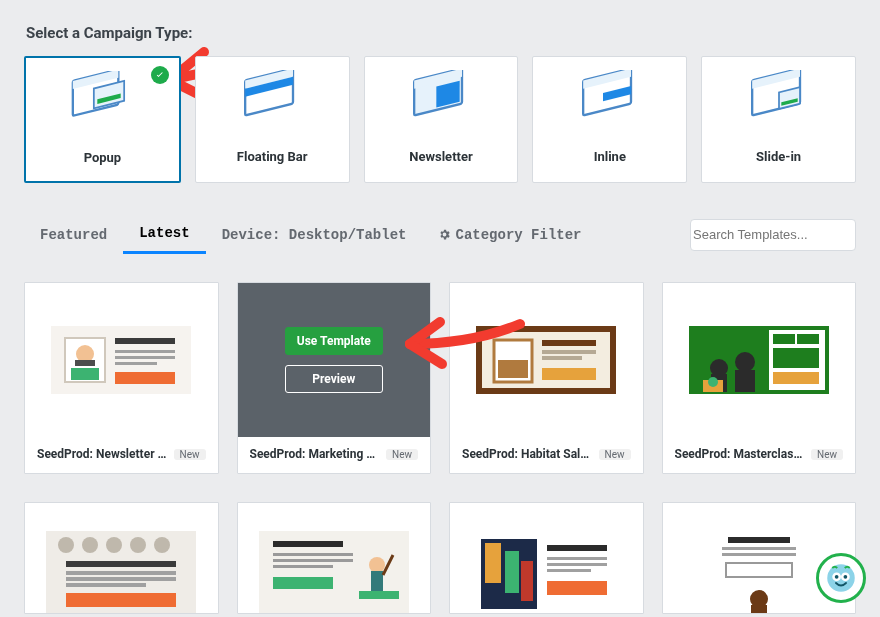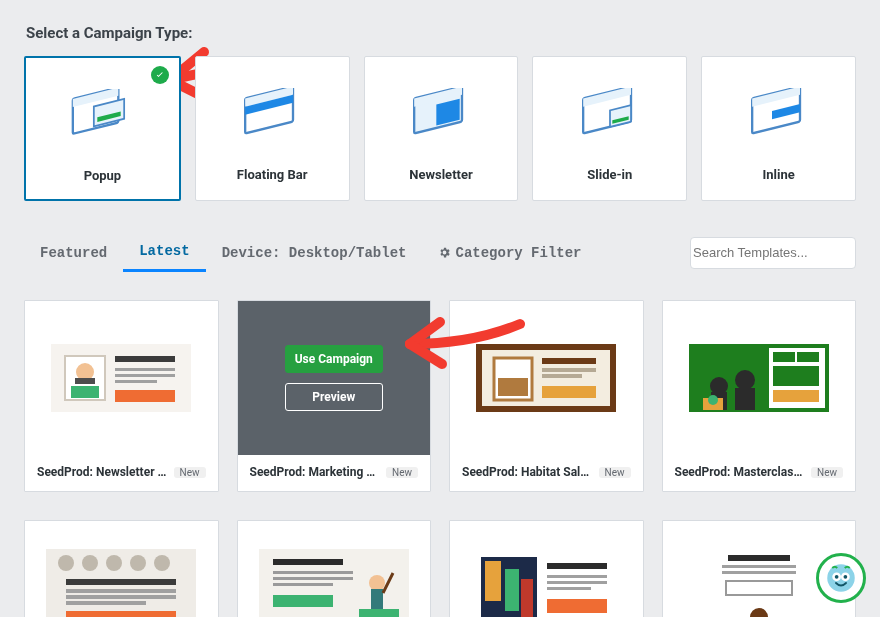--- a/index.html
+++ b/index.html
@@ -18,33 +18,33 @@
     --th-orange:#ef6c33;
     --th-dark:#6b737a;
     --red:#f23b2f;
   }
   html,body{margin:0;padding:0;background:var(--bg);font-family:-apple-system,BlinkMacSystemFont,"Segoe UI",Roboto,Arial,sans-serif;color:var(--text);}
   .page{width:880px;margin:0 auto;padding:24px 24px 0 24px;box-sizing:border-box;}
   h4{margin:0 0 14px 2px;font-size:15px;font-weight:700;}
 
   
   .types{display:flex;gap:14px;}
-  .type{flex:1;background:var(--card);border:1px solid var(--border);border-radius:2px;padding-top:22px;text-align:center;cursor:pointer;position:relative;}
+  .type{flex:1;background:var(--card);border:1px solid var(--border);border-radius:2px;padding-top:4px;text-align:center;cursor:pointer;position:relative;}
   .type.selected{border:2px solid var(--select);}
   .type .icon-wrap{height:78px;display:flex;align-items:center;justify-content:center;}
   .type .label{font-size:13px;font-weight:700;padding:10px 0 16px;color:#2c3338;}
   .check{position:absolute;top:8px;right:10px;width:18px;height:18px;border-radius:50%;background:#1eab4b;display:flex;align-items:center;justify-content:center;}
   .check svg{width:12px;height:12px;fill:white;}
 
   .type svg{display:block;}
 
   
   .filters{display:flex;align-items:center;margin-top:32px;border-bottom:0;}
   .tab{padding:10px 16px;font-size:14px;color:var(--muted);font-weight:600;cursor:pointer;font-family:Liberation Mono, monospace;}
-  .tab.active{color:#0369a1;border-bottom:3px solid var(--accent);}
+  .tab.active{color:#000000;border-bottom:3px solid var(--accent);}
   .tab.plain{font-weight:600;color:var(--muted);}
   .gear-icon{width:13px;height:13px;vertical-align:-2px;margin-right:4px;fill:var(--muted);}
   .search{margin-left:auto;}
   .search input{height:30px;width:160px;border:1px solid var(--border);border-radius:4px;padding:0 2px;font-size:13px;background:white;}
 
   
   .grid{display:grid;grid-template-columns:repeat(4,1fr);gap:18px;margin-top:28px;}
   .tmpl{background:var(--card);border:1px solid var(--border);border-radius:1px;overflow:hidden;}
   .thumb{height:154px;background:white;display:flex;align-items:center;justify-content:center;padding:8px;box-sizing:border-box;}
   .meta{display:flex;align-items:center;gap:6px;padding:10px 12px 12px;}
@@ -132,39 +132,39 @@
       </div>
       <div class="label">Newsletter</div>
     </div>
 
     <div class="type">
       <div class="icon-wrap">
         <svg width="70" height="60" viewBox="0 0 120 100">
           <g transform="skewY(-14)">
             <rect x="14" y="20" width="82" height="60" rx="3" fill="white" stroke="var(--th-line)" stroke-width="4"></rect>
             <rect x="14" y="20" width="82" height="14" fill="var(--th-sky)"></rect>
+            <rect x="48" y="50" width="48" height="14" fill="#1e88e5"></rect>
+          </g>
+        </svg>
+      </div>
+      <div class="label">Inline</div>
+    </div>
+
+    <div class="type">
+      <div class="icon-wrap">
+        <svg width="70" height="60" viewBox="0 0 120 100">
+          <g transform="skewY(-14)">
+            <rect x="14" y="20" width="82" height="60" rx="3" fill="white" stroke="var(--th-line)" stroke-width="4"></rect>
+            <rect x="14" y="20" width="82" height="14" fill="var(--th-sky)"></rect>
             <rect x="60" y="52" width="36" height="28" fill="var(--th-sky)" stroke="var(--th-line)" stroke-width="3"></rect>
             <rect x="64" y="70" width="28" height="6" fill="#1eab4b"></rect>
           </g>
         </svg>
       </div>
       <div class="label">Slide-in</div>
-    </div>
-
-    <div class="type">
-      <div class="icon-wrap">
-        <svg width="70" height="60" viewBox="0 0 120 100">
-          <g transform="skewY(-14)">
-            <rect x="14" y="20" width="82" height="60" rx="3" fill="white" stroke="var(--th-line)" stroke-width="4"></rect>
-            <rect x="14" y="20" width="82" height="14" fill="var(--th-sky)"></rect>
-            <rect x="48" y="50" width="48" height="14" fill="#1e88e5"></rect>
-          </g>
-        </svg>
-      </div>
-      <div class="label">Inline</div>
     </div>
 
   </div>
 
   <div class="filters">
     <div class="tab plain">Featured</div>
     <div class="tab active">Latest</div>
     <div class="tab plain">Device: Desktop/Tablet</div>
     <div class="tab plain">
       <svg class="gear-icon" viewBox="0 0 24 24">
@@ -202,21 +202,21 @@
         </svg>
       </div>
       <div class="meta">
         <span class="name">SeedProd: Newsletter Squeeze</span>
         <span class="tag">New</span>
       </div>
     </div>
 
     <div class="tmpl">
       <div class="thumb overlay">
-        <div class="ov-btn ov-use">Use Campaign</div>
+        <div class="ov-btn ov-use">Use Template</div>
         <div class="ov-btn ov-prev">Preview</div>
       </div>
       <div class="meta">
         <span class="name">SeedProd: Marketing Squeeze</span>
         <span class="tag">New</span>
       </div>
     </div>
 
     <div class="tmpl">
       <div class="thumb">

